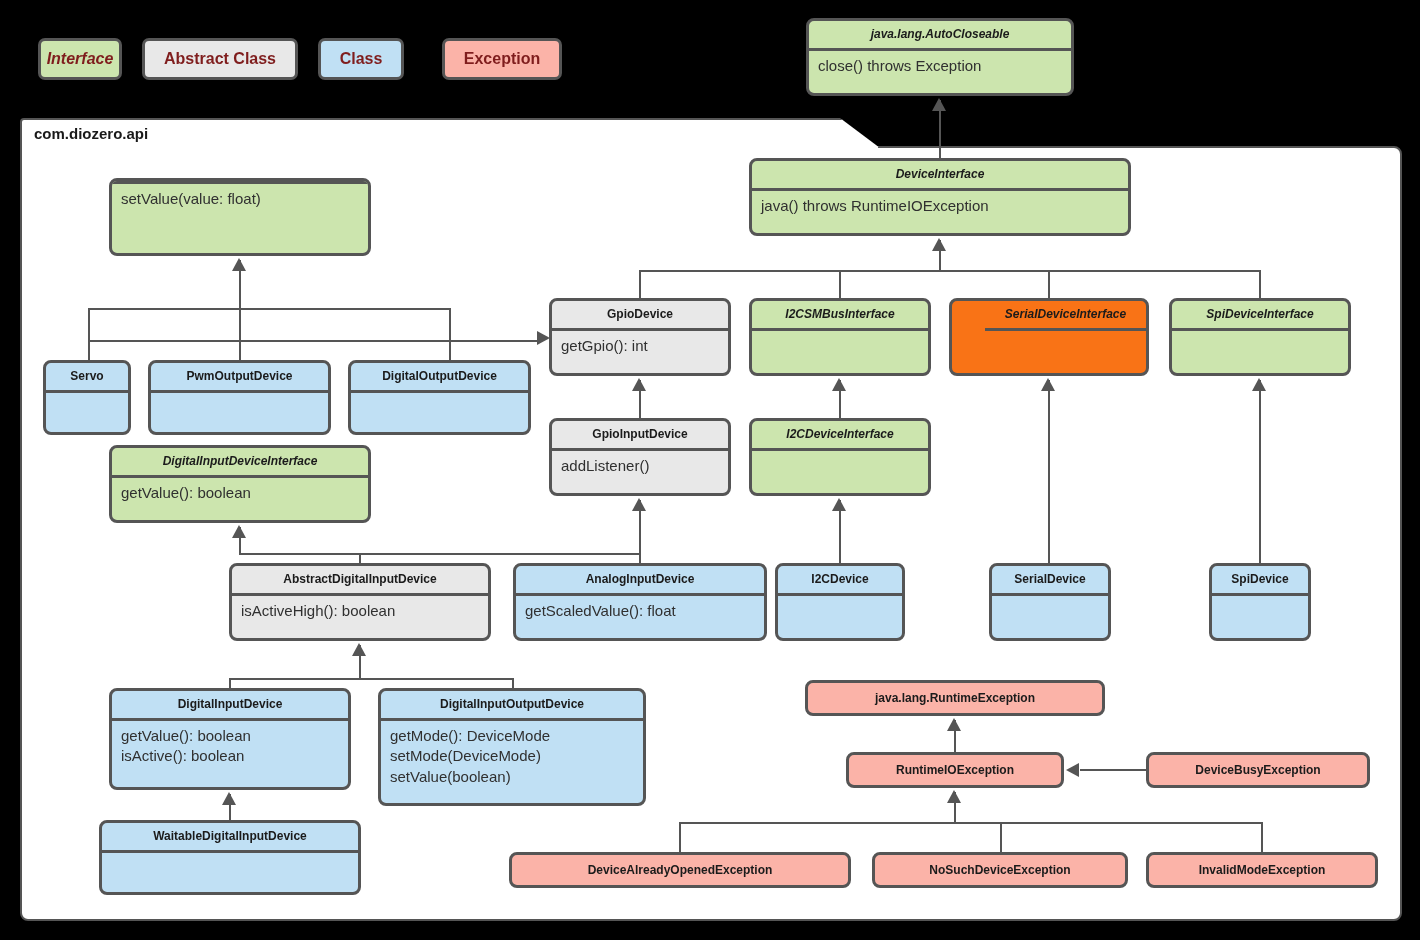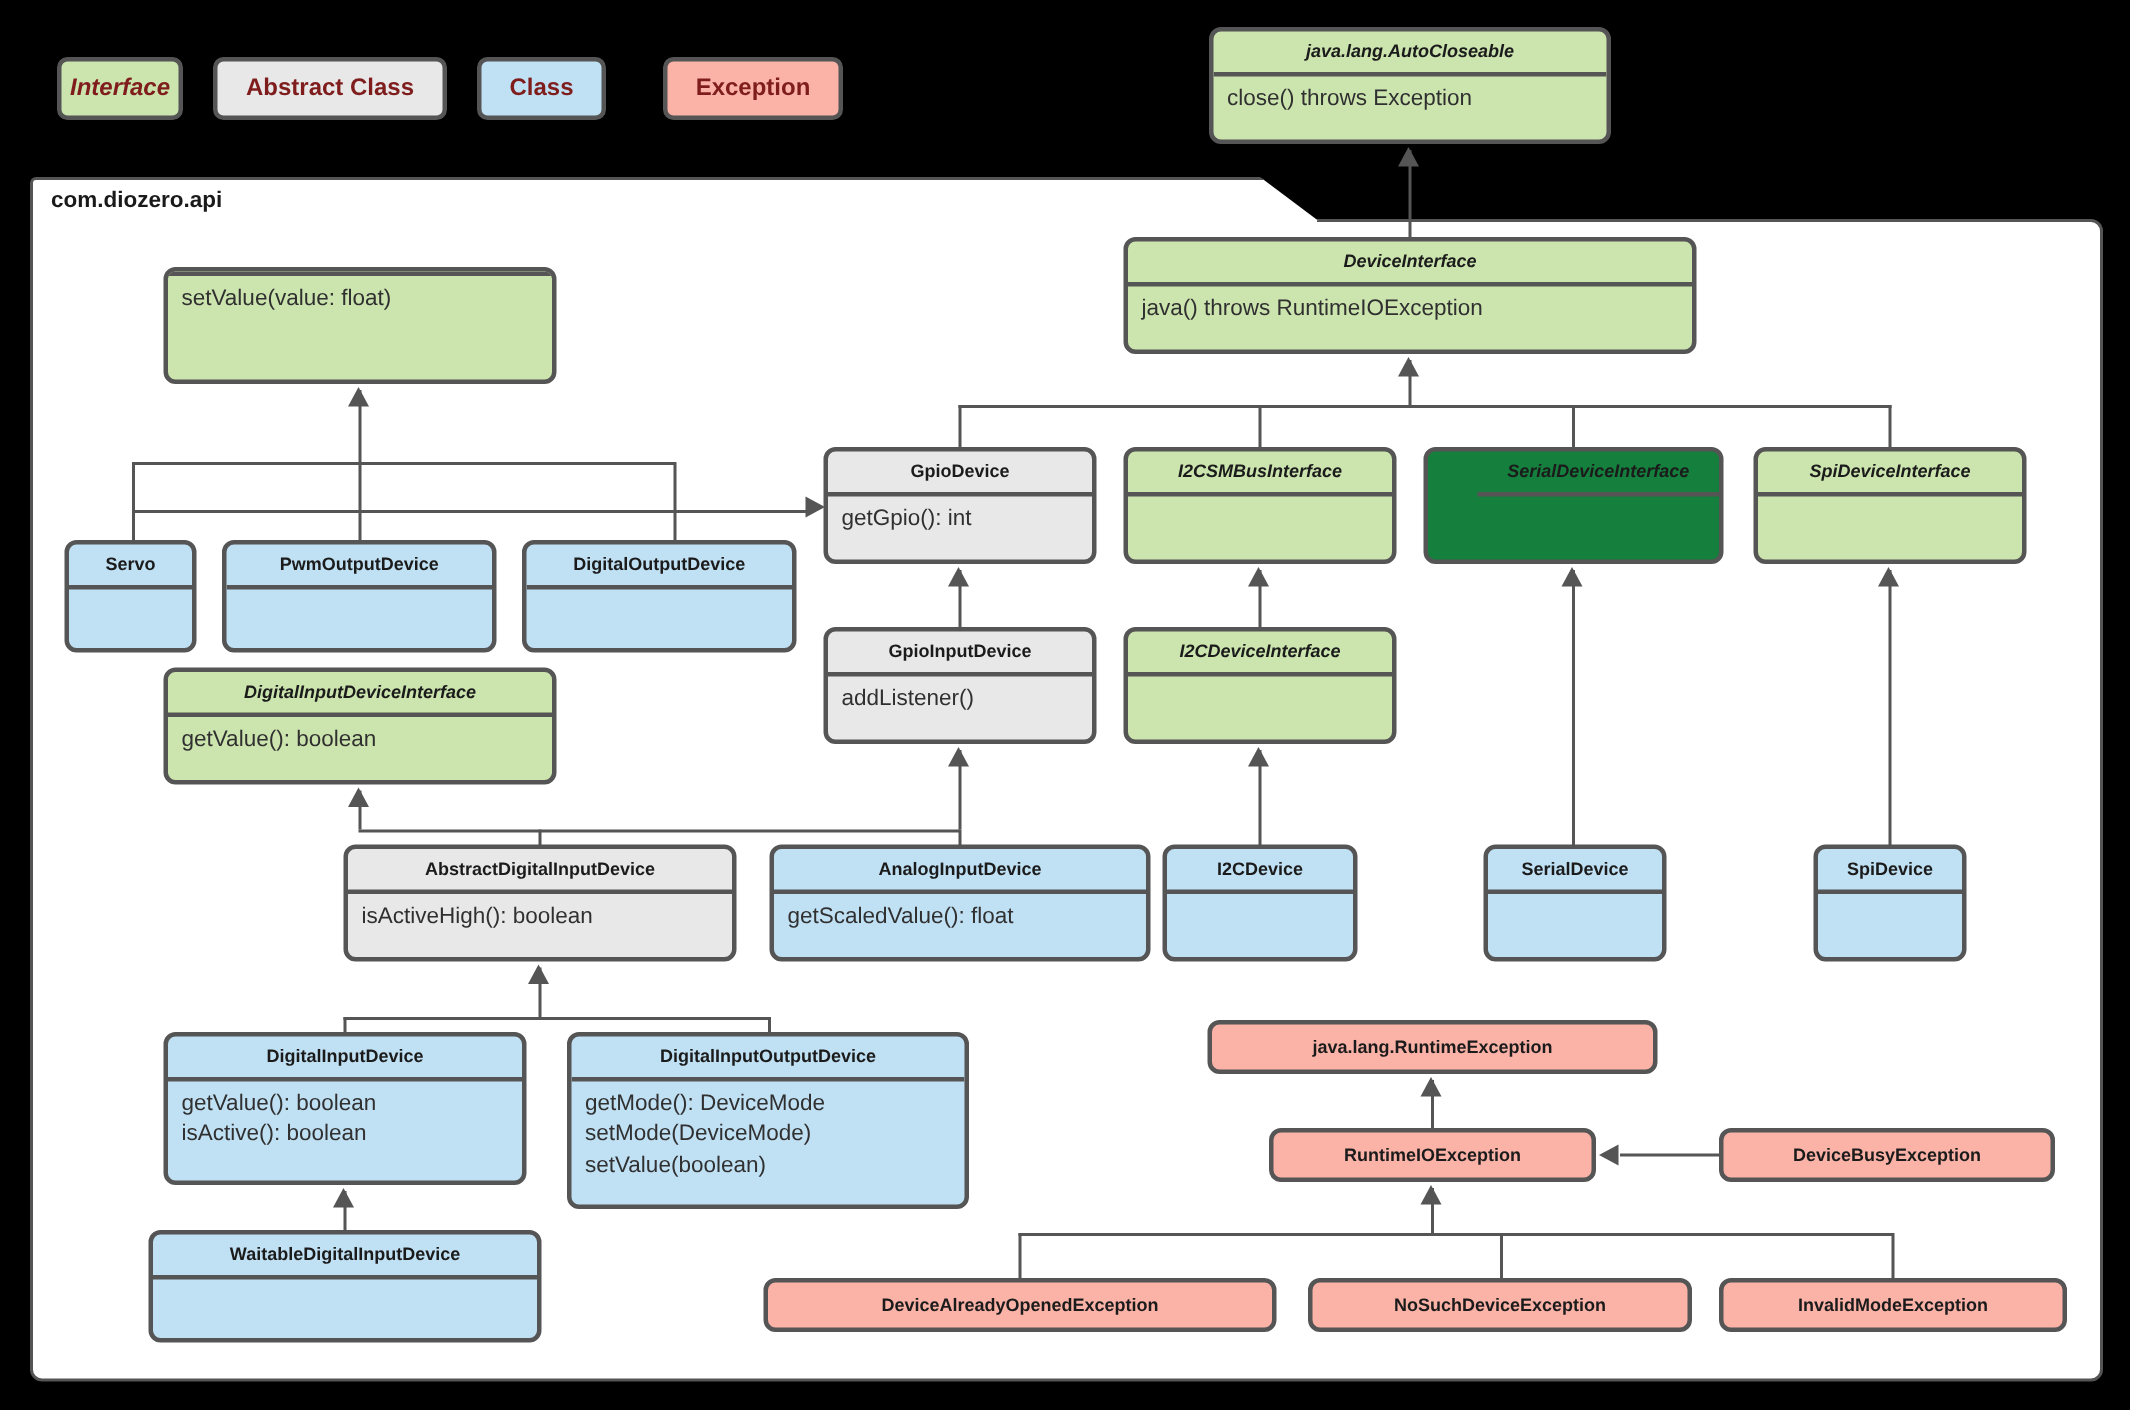--- a/index.html
+++ b/index.html
@@ -252,21 +252,21 @@
         <div class="sep"></div>
         <div class="members">
           <div>getGpio(): int</div>
         </div>
       </div>
       <div class="uml iface" style="left: 749px; top: 298px; width: 182px; height: 78px; background: rgb(204, 229, 174);">
         <div class="title">I2CSMBusInterface</div>
         <div class="sep"></div>
         <div class="members"></div>
       </div>
-      <div class="uml iface" style="left: 949px; top: 298px; width: 200px; height: 78px; background: #15803d; padding-left: 33px;">
+      <div class="uml iface" style="left: 949px; top: 298px; width: 200px; height: 78px; background: #f97316; padding-left: 33px;">
         <div class="title">SerialDeviceInterface</div>
         <div class="sep"></div>
         <div class="members"></div>
       </div>
       <div class="uml iface" style="left: 1169px; top: 298px; width: 182px; height: 78px; background: rgb(204, 229, 174);">
         <div class="title">SpiDeviceInterface</div>
         <div class="sep"></div>
         <div class="members"></div>
       </div>
       <div class="uml" style="left: 43px; top: 360px; width: 88px; height: 75px; background: rgb(192, 224, 244);">

